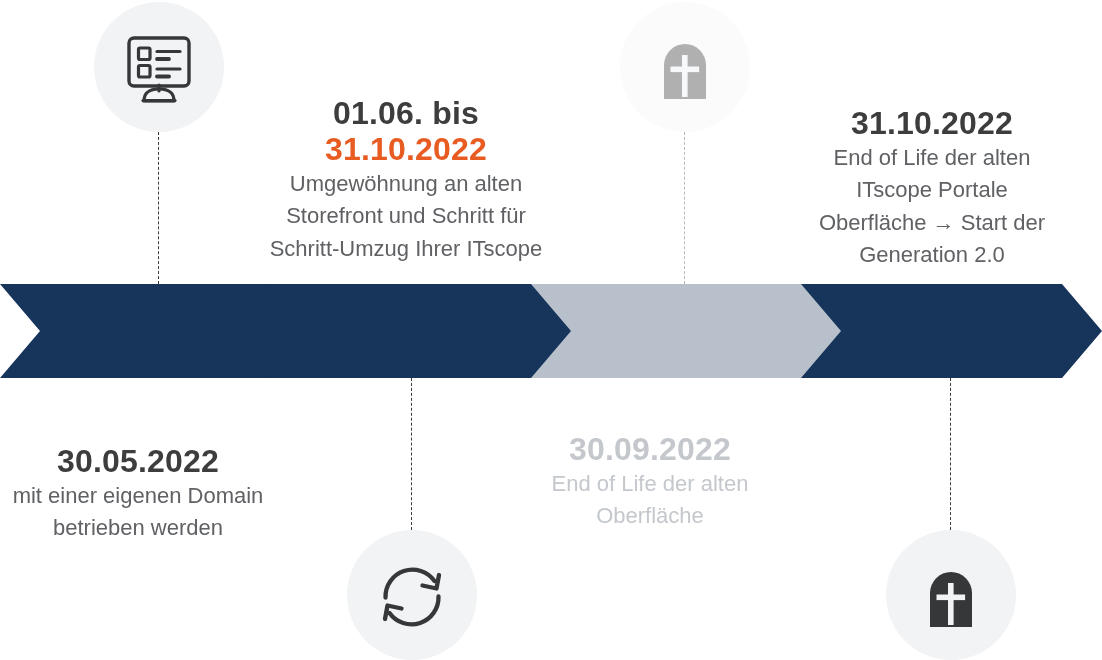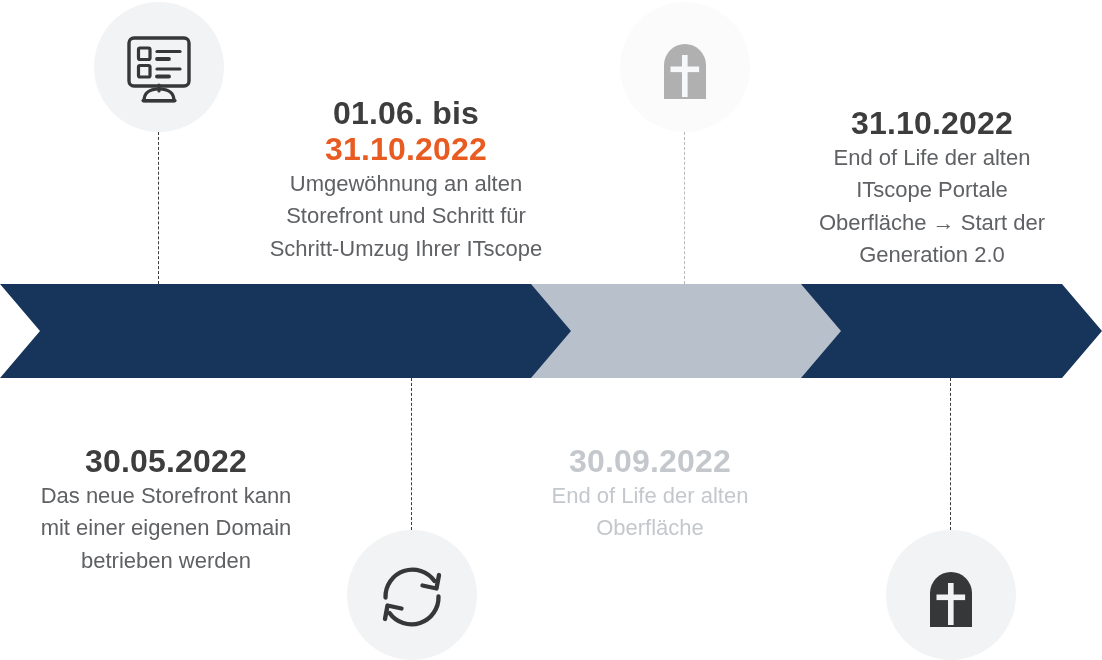--- a/index.html
+++ b/index.html
@@ -119,24 +119,23 @@
         <line x1="37" y1="43" x2="60" y2="43" stroke="#353738" stroke-width="3.2" stroke-linecap="round"></line>
         <line x1="37" y1="50.5" x2="49" y2="50.5" stroke="#353738" stroke-width="3.8" stroke-linecap="round"></line>
         <line x1="39" y1="59" x2="39" y2="65" stroke="#353738" stroke-width="3.2" stroke-linecap="round"></line>
         <path d="M24 75 C24 65.5 31 63 39 63 C47 63 54 65.5 54 75 Z" stroke="#353738" stroke-width="3.2" fill="none" stroke-linejoin="round"></path>
         <line x1="23" y1="74.6" x2="55" y2="74.6" stroke="#353738" stroke-width="3.2" stroke-linecap="round"></line>
       </svg>
     </span>
   </div>
   <div class="dash" style="left:158px; top:132px; height:152px;"></div>
 
-  <div class="tblock" style="left:0px; top:408px; width:276px;padding-left:28px;">
+  <div class="tblock" style="left:0px; top:408px; width:276px;">
     <div class="tdate">30.05.2022</div>
     <div class="tdesc">
-      <span class="nowrapline">Das neue Storefront kann</span>
       <span class="nowrapline">mit einer eigenen Domain</span>
       <span class="nowrapline">betrieben werden</span>
     </div>
   </div>
 
   <div class="tblock" style="left:268px; top:60px; width:276px;">
     <div class="tdate">
       <span class="nowrapline">01.06. bis</span>
       <span class="nowrapline accent">31.10.2022</span>
     </div>
@@ -163,21 +162,21 @@
     <span>
       <svg width="76" height="76" viewBox="0 0 76 76" fill="none">
         <path d="M17 72 L17 38 A21 21 0 0 1 59 38 L59 72 Z" fill="#b0b0b0"></path>
         <rect x="35" y="28" width="5.6" height="42" fill="#f7f8f9"></rect>
         <rect x="23.5" y="39.5" width="28.6" height="5.6" fill="#f7f8f9"></rect>
       </svg>
     </span>
   </div>
   <div class="dash faint" style="left:684px; top:132px; height:152px;"></div>
 
-  <div class="tblock" style="left:512px; top:408px; width:276px;">
+  <div class="tblock" style="left:512px; top:396px; width:276px;">
     <div class="tdate dim">30.09.2022</div>
     <div class="tdesc dim">
       <span class="nowrapline">End of Life der alten</span>
       <span class="nowrapline">Oberfläche</span>
     </div>
   </div>
 
   <div class="tblock" style="left:794px; top:70px; width:276px;">
     <div class="tdate">31.10.2022</div>
     <div class="tdesc">

